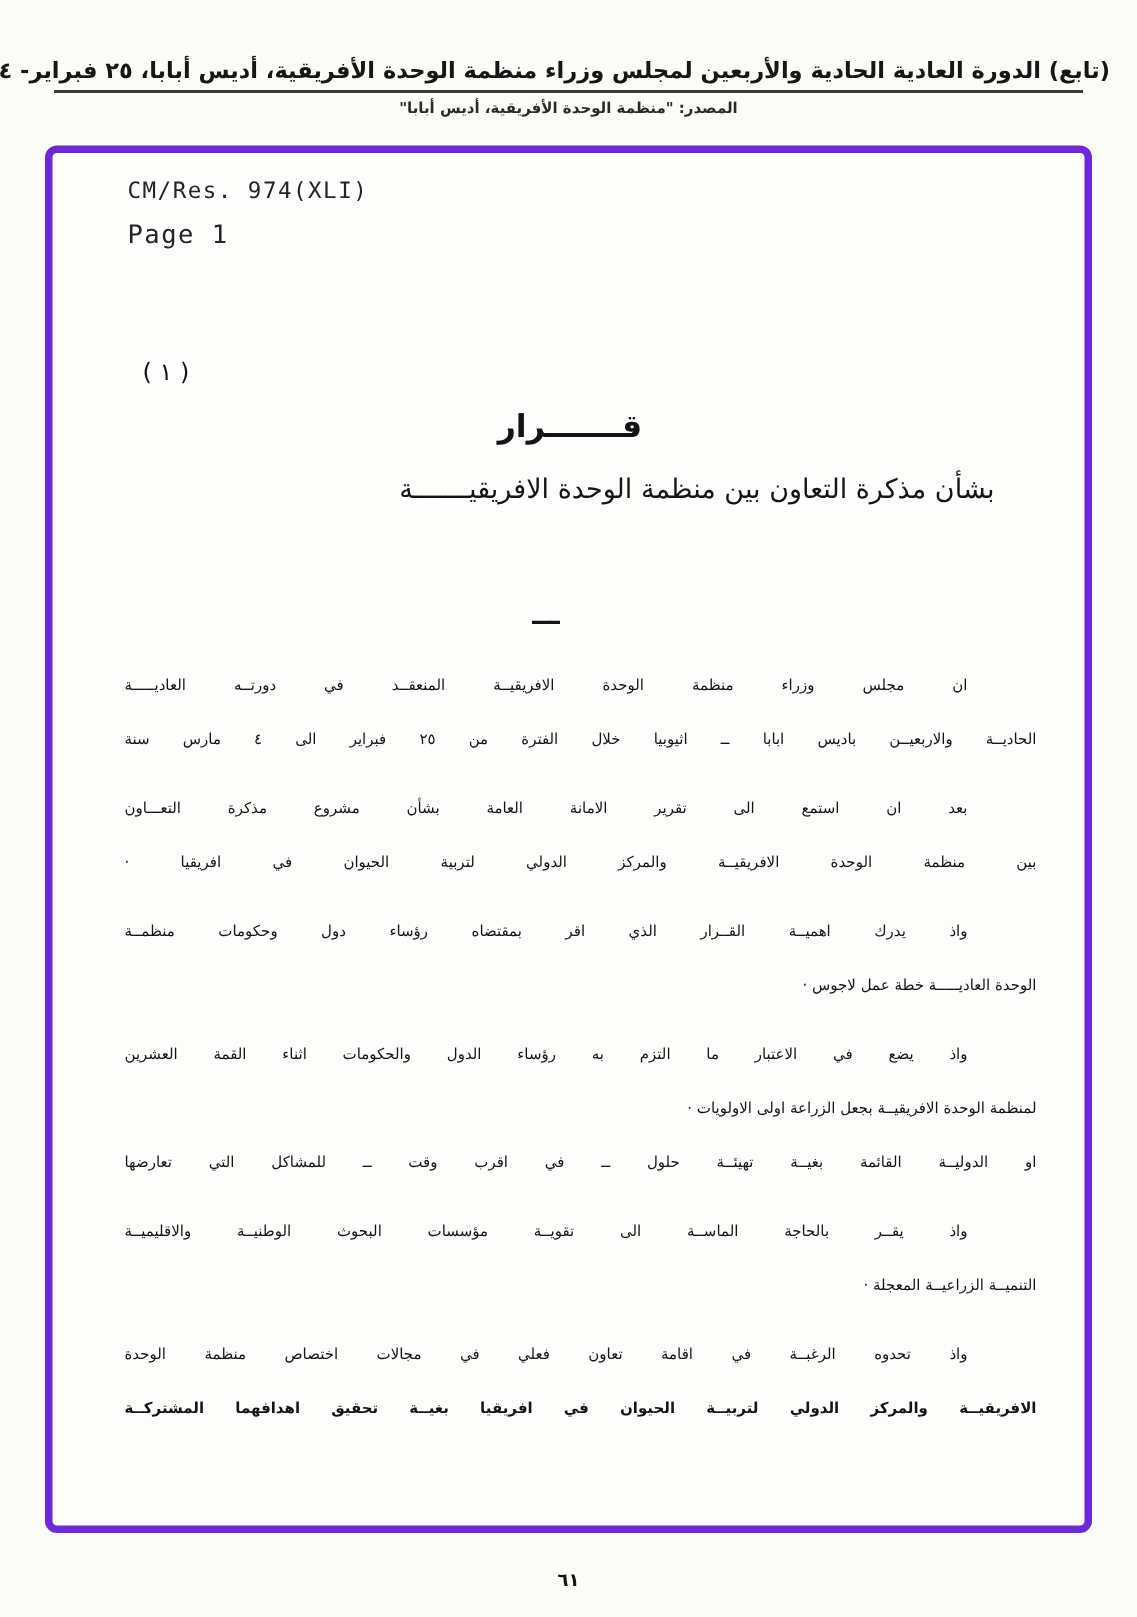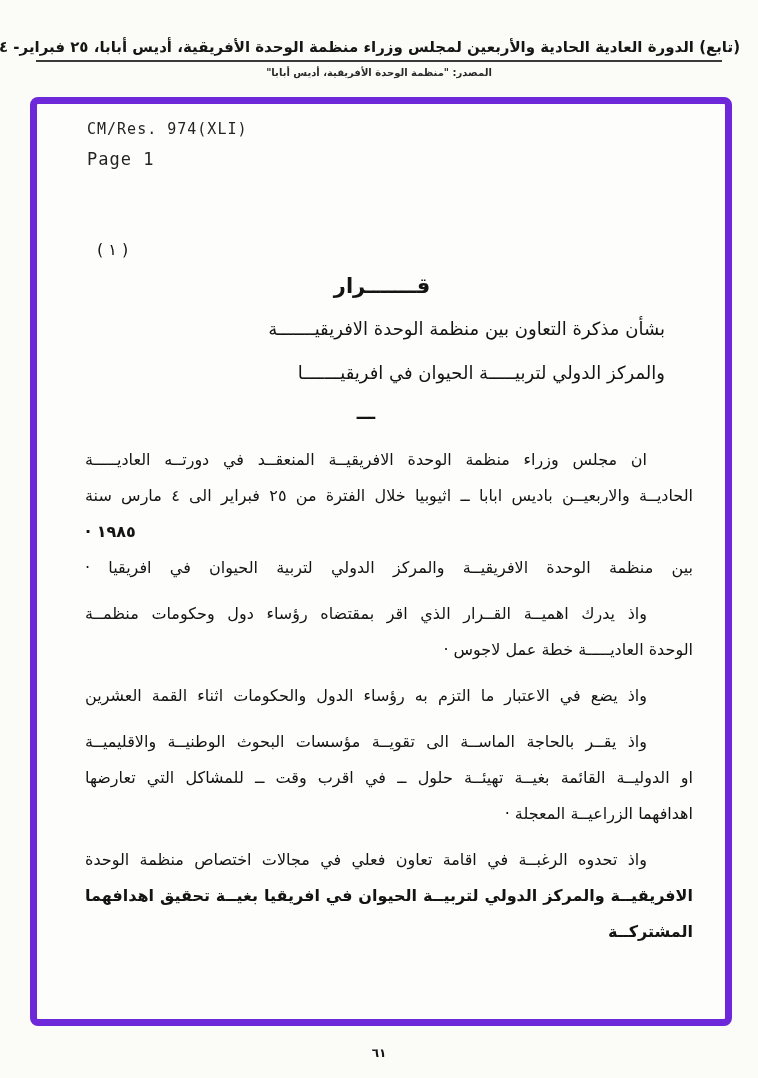--- a/index.html
+++ b/index.html
@@ -49,21 +49,21 @@
     font-weight: bold;
     font-size: 10px;
     color: #2a2a2a;
   }
   .green-box {
     position: absolute;
     top: 97px;
     left: 30px;
     width: 688px;
     height: 915px;
-    border: 7px solid #6d28d9;
+    border: 5px solid #6d28d9;
     border-radius: 8px;
     background: #fdfdfb;
   }
   .doc-ref {
     position: absolute;
     top: 16px;
     left: 50px;
     font-family: "DejaVu Sans Mono", monospace;
     font-size: 15px;
     letter-spacing: 1px;
@@ -118,21 +118,21 @@
     font-size: 18px;
     font-weight: bold;
     color: #141414;
   }
   .doc-body {
     position: absolute;
     top: 338px;
     left: 48px;
     right: 32px;
     direction: rtl;
-    font-size: 16px;
+    font-size: 10px;
     color: #141414;
   }
   .body-line {
     line-height: 36px;
     text-align: right;
   }
   .body-line.stretch {
     text-align: justify;
     text-align-last: justify;
   }
@@ -177,35 +177,35 @@
     <div class="doc-ref">CM/Res. 974(XLI)</div>
 
     <div class="doc-page">Page 1</div>
 
     <div class="item-number">( ١ )</div>
 
     <div class="doc-title">قـــــــرار</div>
 
     <div class="subtitle subtitle1">بشأن مذكرة التعاون بين منظمة الوحدة الافريقيـــــــة</div>
 
-    <div class="subtitle subtitle2">والمركز الدولي لتربيـــــة الحيوان في افريقيـــــــا</div>
 
     <div class="separator">ـــ</div>
 
     <div class="doc-body">
         <div class="body-line indent stretch">ان مجلس  وزراء منظمة الوحدة الافريقيــة المنعقــد في دورتــه العاديـــــة</div>
         <div class="body-line stretch">الحاديــة والاربعيــن باديس ابابا ــ اثيوبيا خلال الفترة من ٢٥ فبراير الى ٤ مارس سنة</div>
-        <div class="body-line left bold">١٩٨٥ ·</div>
+        <div class="body-line indent stretch para">بعد ان استمع الى تقرير الامانة العامة بشأن مشروع مذكرة التعـــاون</div>
         <div class="body-line stretch">بين منظمة الوحدة الافريقيــة والمركز الدولي لتربية الحيوان في افريقيا ·</div>
         <div class="body-line indent stretch para">واذ يدرك اهميــة القــرار الذي اقر بمقتضاه رؤساء دول وحكومات منظمــة</div>
         <div class="body-line">الوحدة العاديـــــة خطة عمل لاجوس ·</div>
         <div class="body-line indent stretch para">واذ يضع في الاعتبار ما التزم به رؤساء الدول والحكومات اثناء القمة العشرين</div>
+        <div class="body-line">لمنظمة الوحدة الافريقيــة بجعل الزراعة اولى الاولويات ·</div>
+        <div class="body-line stretch">او الدوليــة القائمة بغيــة تهيئــة حلول ــ في اقرب وقت ــ للمشاكل التي تعارضها</div>
         <div class="body-line indent stretch para">واذ يقــر بالحاجة الماســة الى تقويــة مؤسسات البحوث الوطنيــة والاقليميــة</div>
-        <div class="body-line stretch">او الدوليــة القائمة بغيــة تهيئــة حلول ــ في اقرب وقت ــ للمشاكل التي تعارضها</div>
-        <div class="body-line">اهدافهما الزراعيــة المعجلة ·</div>
+        <div class="body-line">التنميــة الزراعيــة المعجلة ·</div>
         <div class="body-line indent stretch para">واذ تحدوه الرغبــة في اقامة تعاون فعلي في مجالات اختصاص منظمة الوحدة</div>
         <div class="body-line stretch bold">الافريقيــة والمركز الدولي لتربيــة الحيوان في افريقيا بغيــة تحقيق اهدافهما المشتركــة</div>
       </div>
 
   </div>
 
   <div class="page-number">٦١</div>
 
 </div>
 

